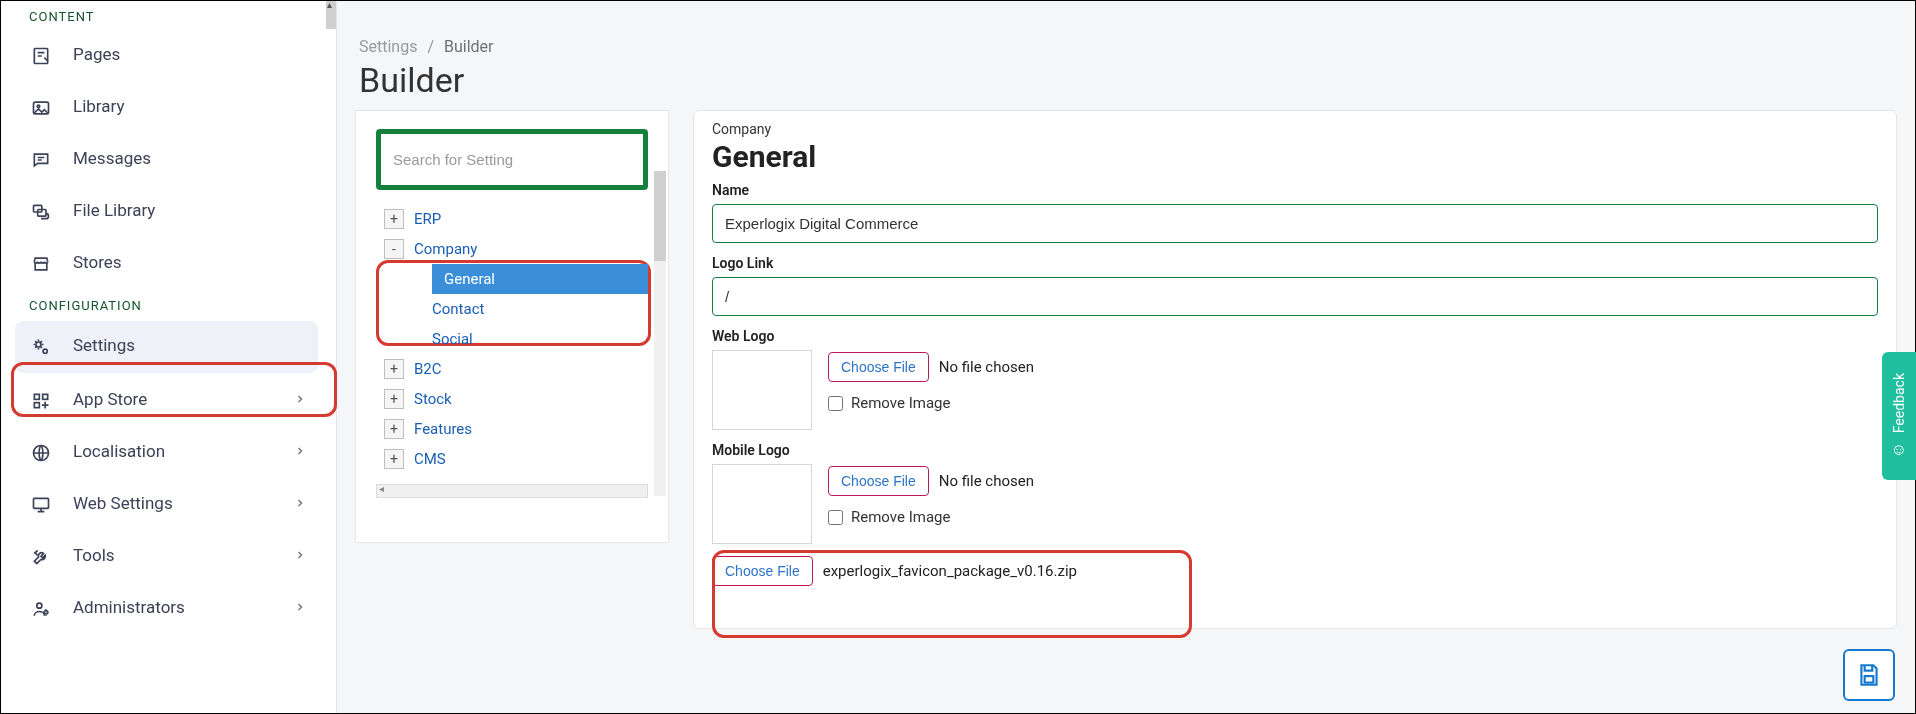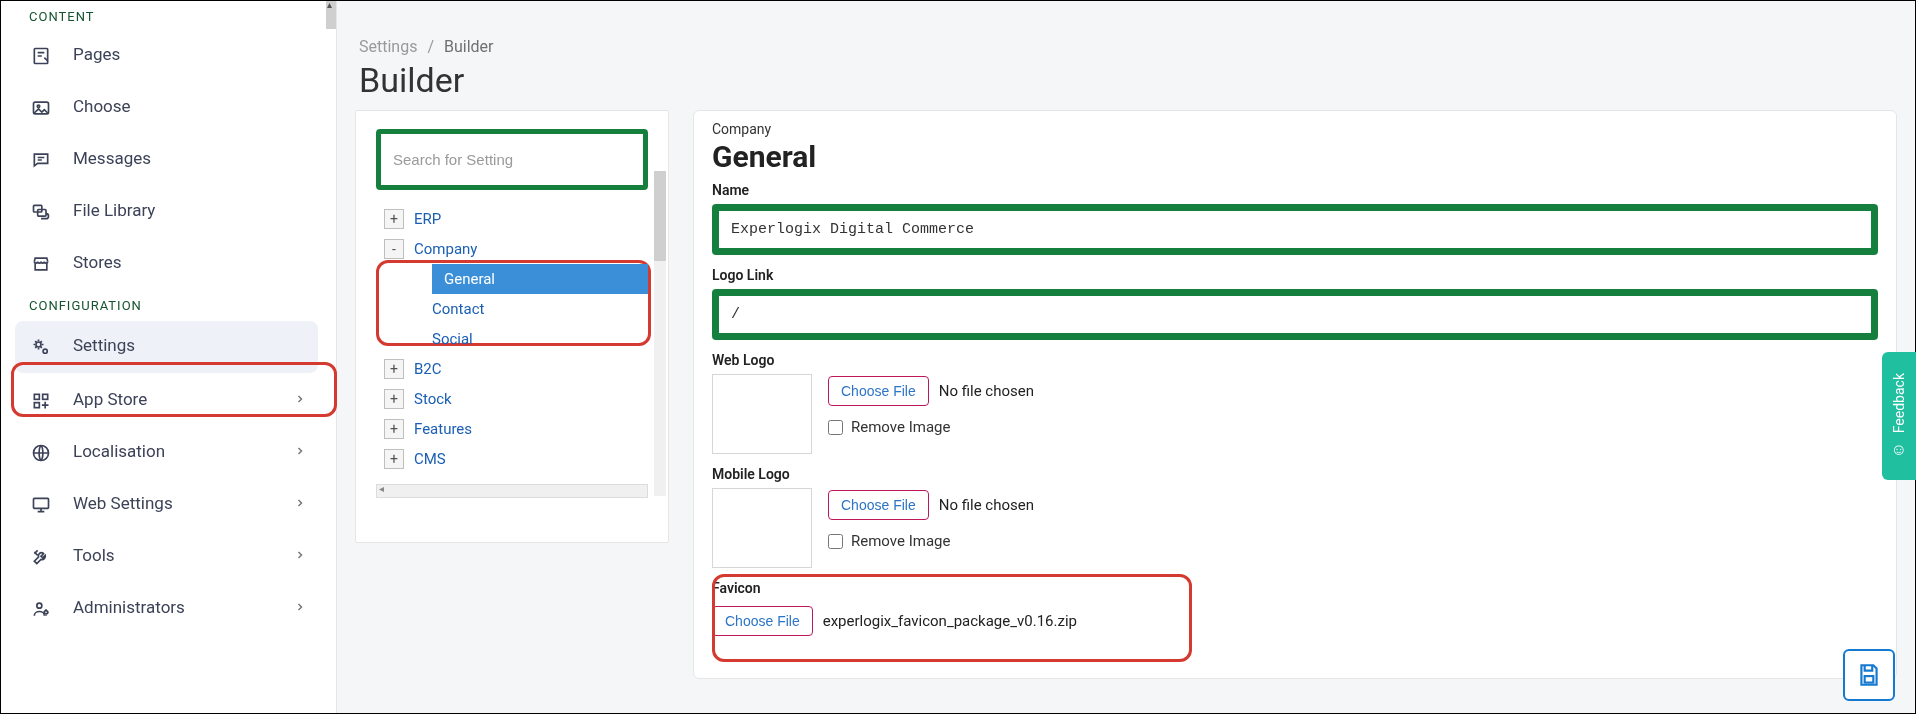--- a/index.html
+++ b/index.html
@@ -229,26 +229,25 @@
   .form-group { margin-bottom: 12px; }
   .form-label {
     font-size: 14px;
     font-weight: 600;
     color: #222;
     margin-bottom: 6px;
     display: block;
   }
   .form-input {
     width: 100%;
-    border: 7px solid #15803d;
+    border: 1px solid #15803d;
     border-radius: 4px;
     padding: 10px 12px;
     font-size: 15px;
     color: #333;
-    font-family: Liberation Mono, monospace;
   }
   .upload-row {
     display: flex;
     align-items: flex-start;
     gap: 16px;
   }
   .thumb-box {
     width: 100px;
     height: 80px;
     border: 1px solid #d6d6d6;
@@ -348,21 +347,21 @@
       </div>
 
       <div class="sidebar-item">
         <span class="icon">
           <svg width="20" height="20" viewBox="0 0 24 24" fill="none" stroke="currentColor" stroke-width="2">
               <rect x="3" y="5" width="18" height="14" rx="2"></rect>
               <circle cx="9" cy="10" r="1.5"></circle>
               <path d="M4 18l5-5 4 4 3-3 4 4"></path>
             </svg>
         </span>
-        <span>Choose</span>
+        <span>Library</span>
       </div>
 
       <div class="sidebar-item">
         <span class="icon">
           <svg width="20" height="20" viewBox="0 0 24 24" fill="none" stroke="currentColor" stroke-width="2">
               <path d="M4 5h16v11H8l-4 3V5z"></path>
               <path d="M8 9h8M8 12h5"></path>
             </svg>
         </span>
         <span>Messages</span>
@@ -584,21 +583,20 @@
               <label class="checkbox-row">
                 <input type="checkbox" style="">
                 <span>Remove Image</span>
               </label>
             </div>
           </div>
         </div>
 
         <div class="form-group" style="position:relative;">
           <div class="highlight-red hl-favicon"></div>
-          <label class="form-label">Favicon</label>
           <div class="file-row" style="margin-top:10px;">
             <button class="choose-btn">Choose File</button>
             <span class="file-status">experlogix_favicon_package_v0.16.zip</span>
           </div>
         </div>
       </div>
     </div>
 
     <div class="save-fab">
       <svg width="26" height="26" viewBox="0 0 24 24" fill="none" stroke="currentColor" stroke-width="2">

